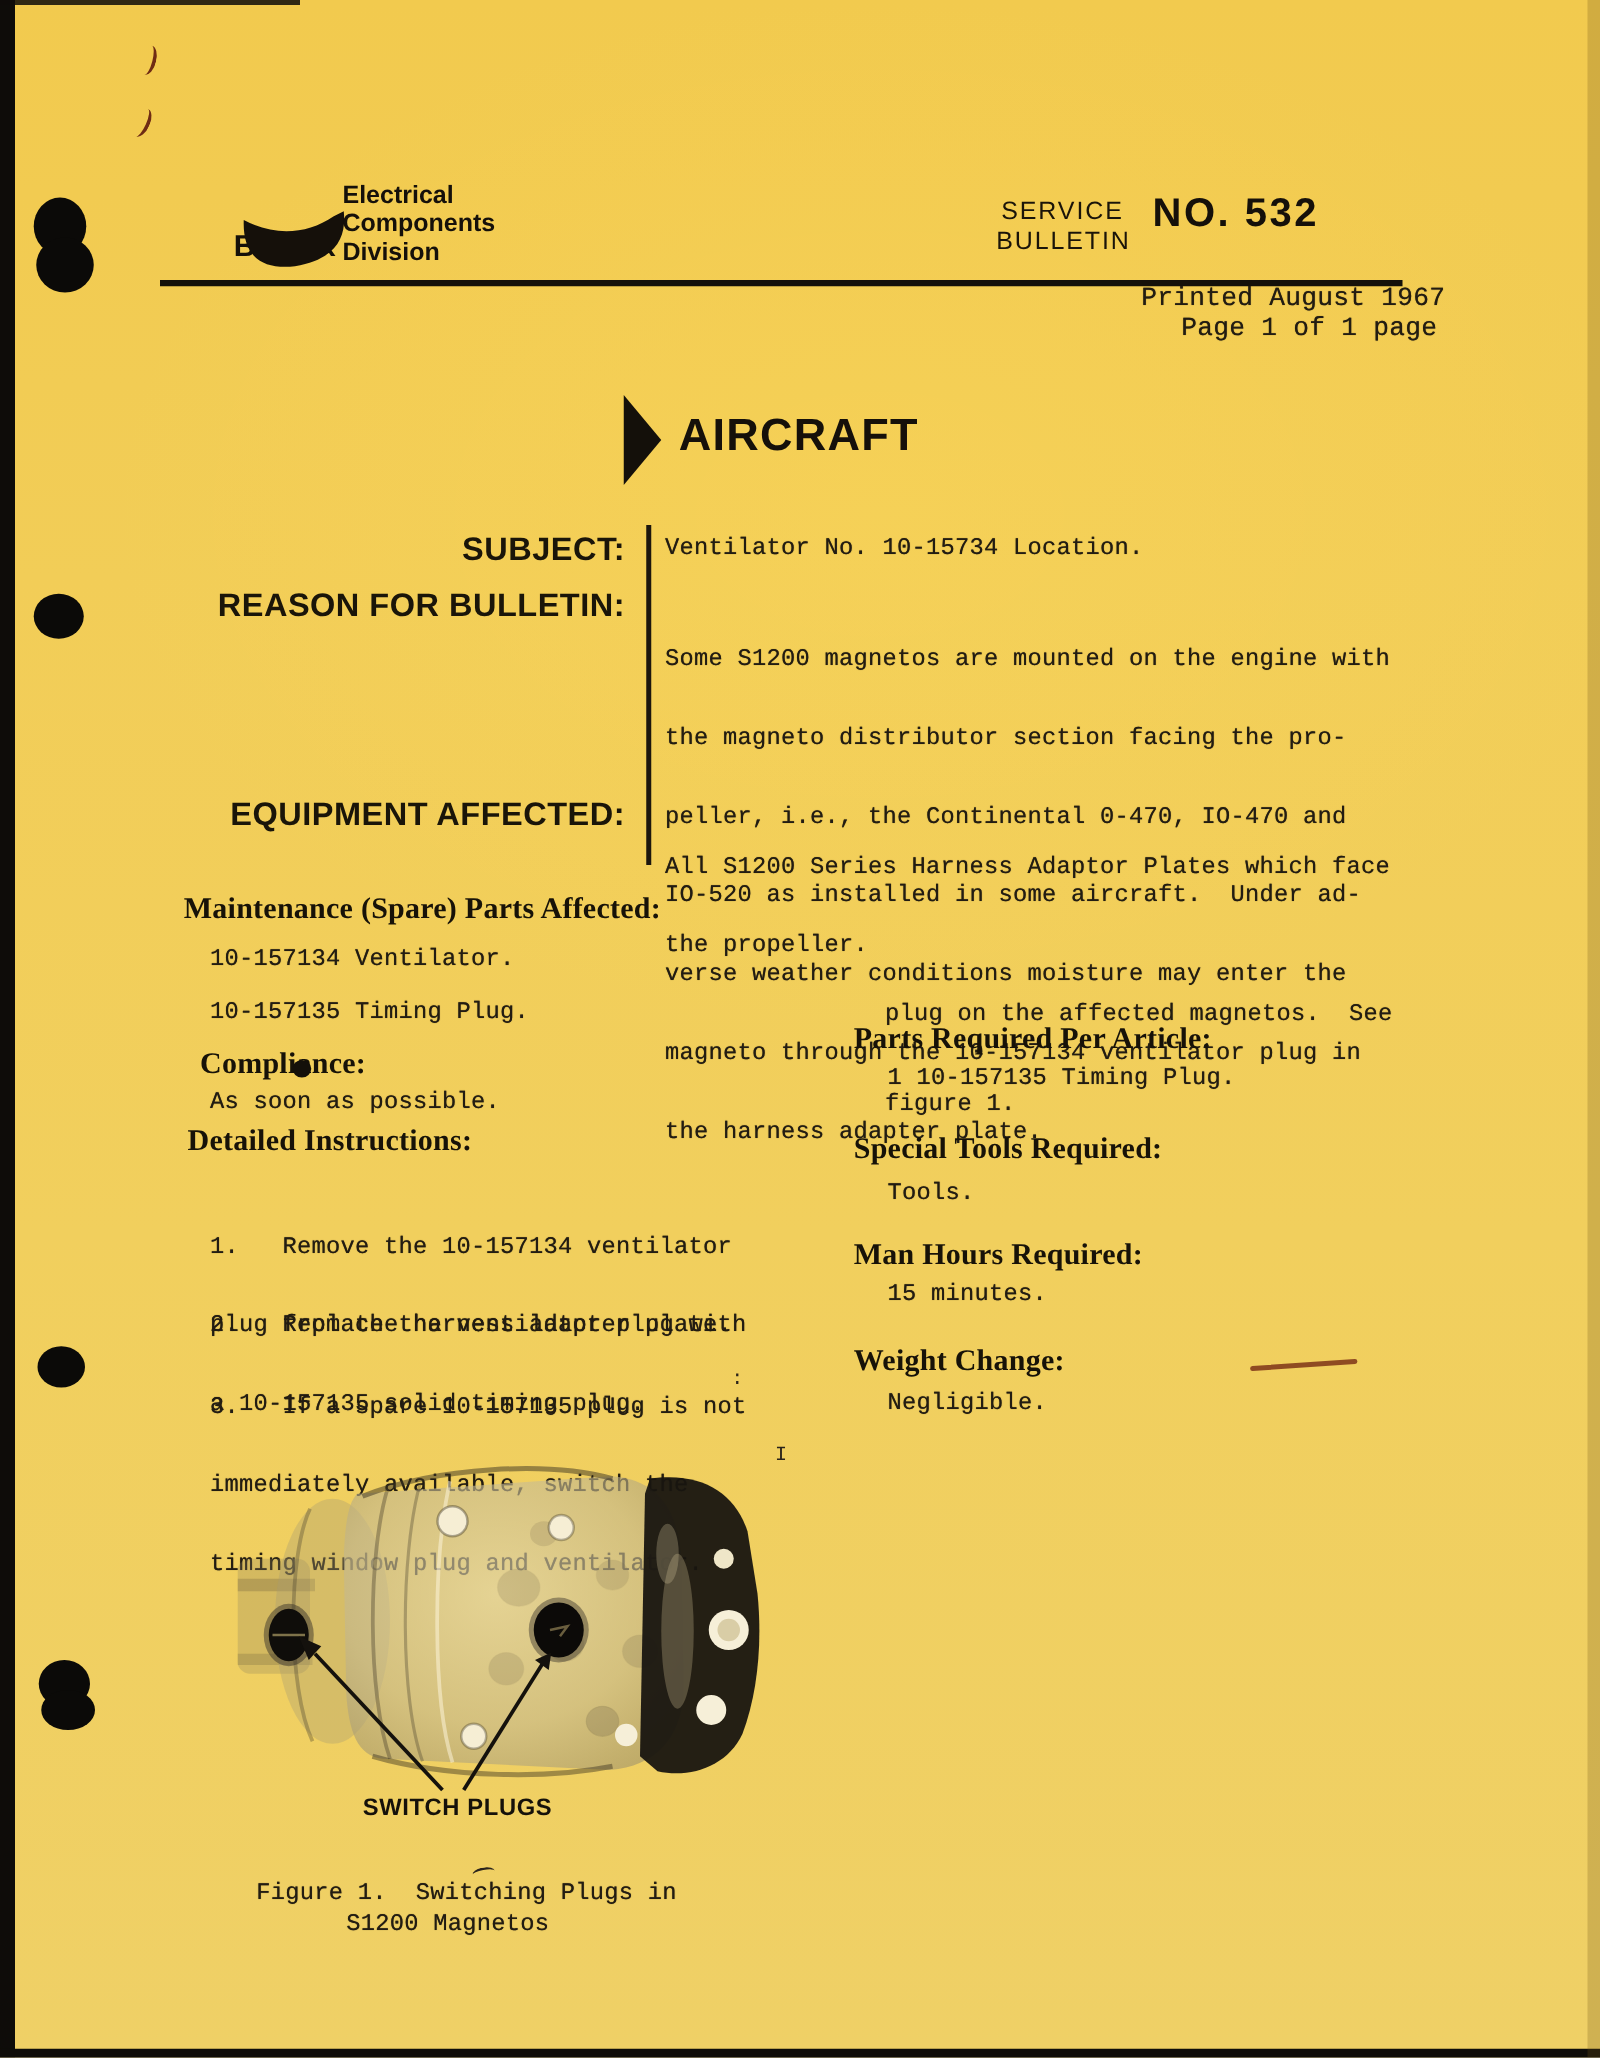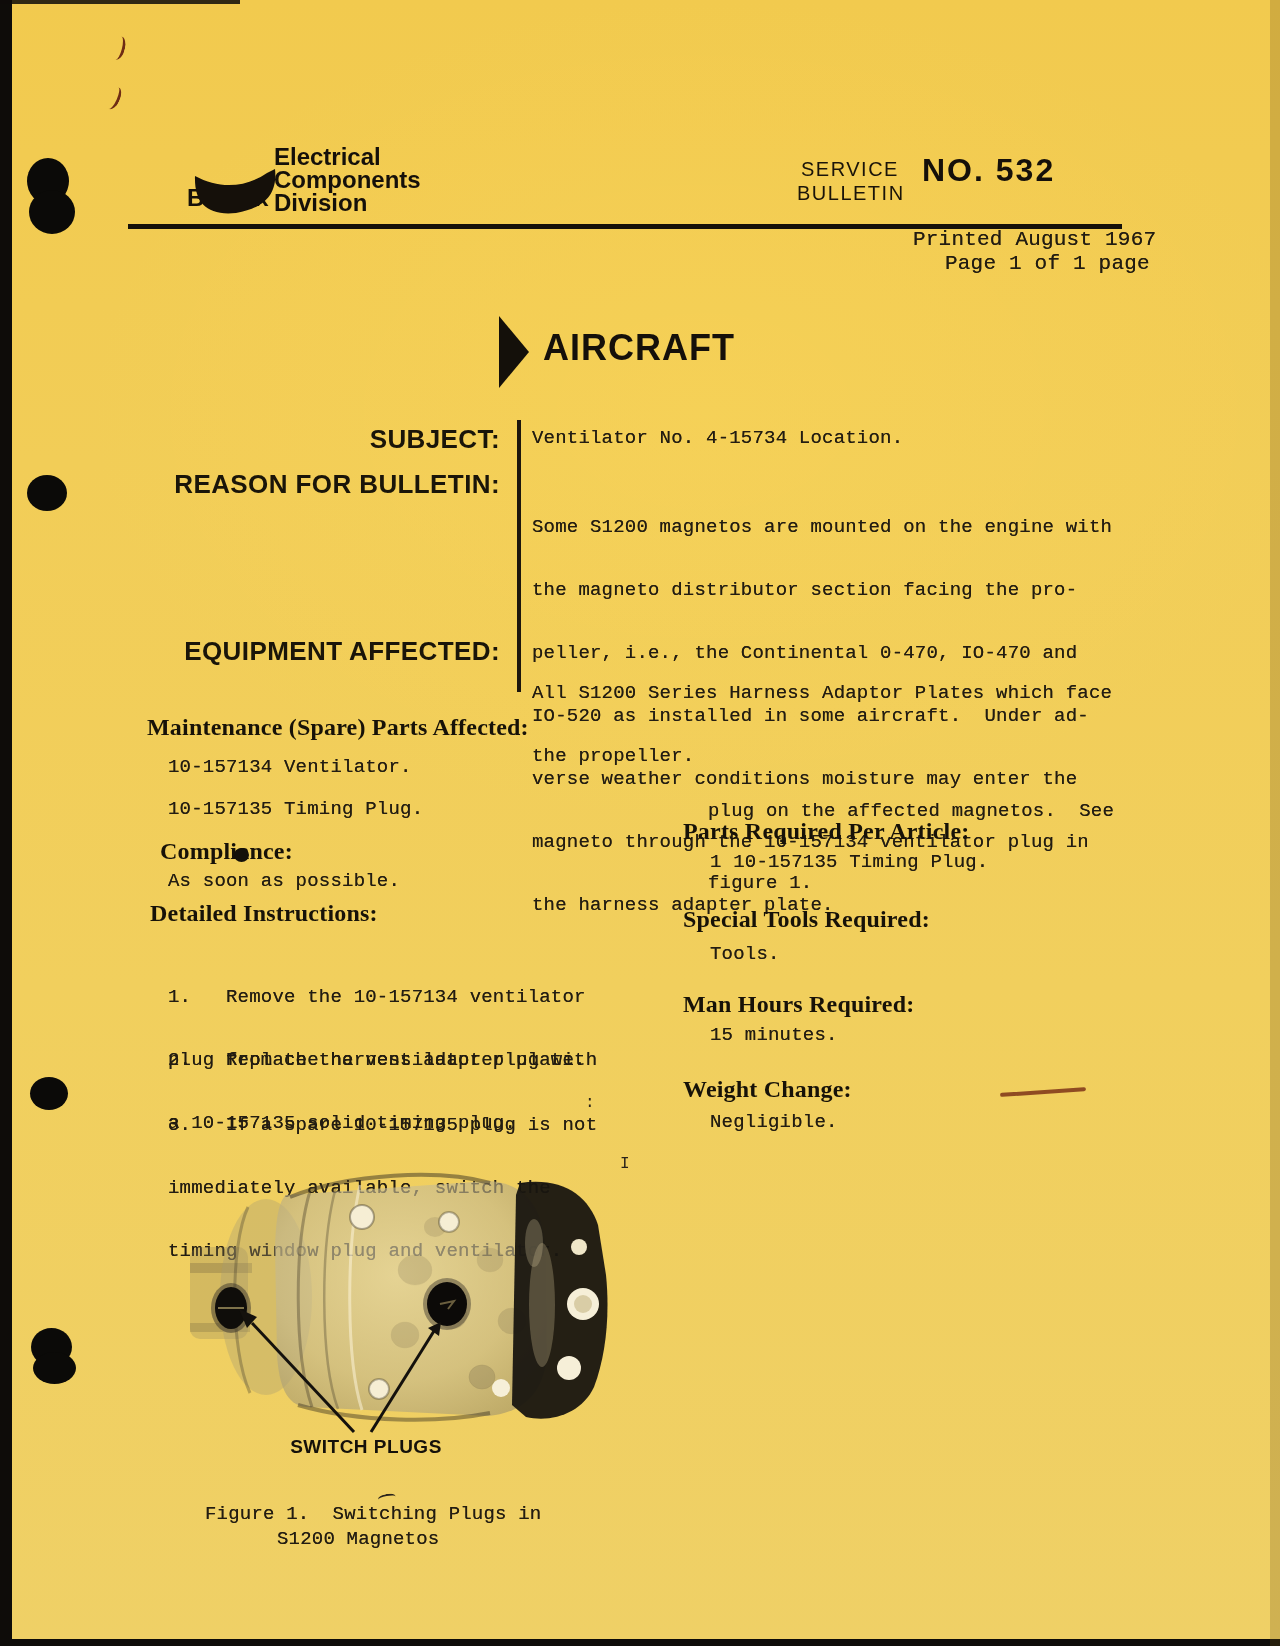--- a/index.html
+++ b/index.html
@@ -78,42 +78,42 @@
   <div class="punch" style="left:31px;top:1328px;width:41px;height:38px;"></div>
   <div class="punch" style="left:33px;top:1352px;width:43px;height:32px;"></div>
 
   <div class="penmark" style="left:112px;top:36px;transform:rotate(14deg);"></div>
   <div class="penmark" style="left:107px;top:86px;transform:rotate(24deg);"></div>
 
   <div class="abs" style="left:187px;top:144px;font-weight:700;font-size:24px;color:#15100a;letter-spacing:0.3px;margin-top:40px;">Bendix</div>
   <svg class="abs" style="left:189px;top:168px;" width="88" height="48" viewBox="0 0 88 48">
     <path d="M6,8 C30,21 56,20 78,5 L86,1 C88,20 82,39 47,45 C18,48 5,35 6,8 Z" fill="#15100a"></path>
   </svg>
-  <div class="abs" style="left:274px;top:145px;font-weight:700;font-size:24px;line-height:23px;color:#15100a;">
+  <div class="abs" style="left:274px;top:145px;font-weight:700;font-size:20px;line-height:23px;color:#15100a;">
     <div>Electrical</div>
     <div>Components</div>
     <div>Division</div>
   </div>
 
   <div class="svcword" style="left:801px;top:158px;">SERVICE</div>
   <div class="svcword" style="left:797px;top:182px;">BULLETIN</div>
   <div class="num" style="left:922px;top:152px;">NO. 532</div>
 
   <div class="rule" style="left:128px;top:224px;width:994px;height:5px;"></div>
 
   <div class="mono big" style="left:913px;top:228px;">Printed August 1967</div>
   <div class="mono big" style="left:945px;top:252px;">Page 1 of 1 page</div>
 
   <div class="tri" style="left:499px;top:316px;"></div>
   <div class="banner-title" style="left:543px;top:327px;">AIRCRAFT</div>
 
   <div class="divider" style="left:517px;top:420px;height:272px;"></div>
 
   <div class="lbl" style="left:150px;top:424px;">SUBJECT:</div>
-  <div class="mono" style="left:532px;top:428px;">Ventilator No. 4-15734 Location.</div>
+  <div class="mono" style="left:532px;top:428px;">Ventilator No. 10-15734 Location.</div>
 
   <div class="lbl" style="left:150px;top:469px;">REASON FOR BULLETIN:</div>
   <div class="mono" style="left:532px;top:475px;">
     <div>Some S1200 magnetos are mounted on the engine with</div>
     <div>the magneto distributor section facing the pro-</div>
     <div>peller, i.e., the Continental 0-470, IO-470 and</div>
     <div>IO-520 as installed in some aircraft.  Under ad-</div>
     <div>verse weather conditions moisture may enter the</div>
     <div>magneto through the 10-157134 ventilator plug in</div>
     <div>the harness adapter plate.</div>

